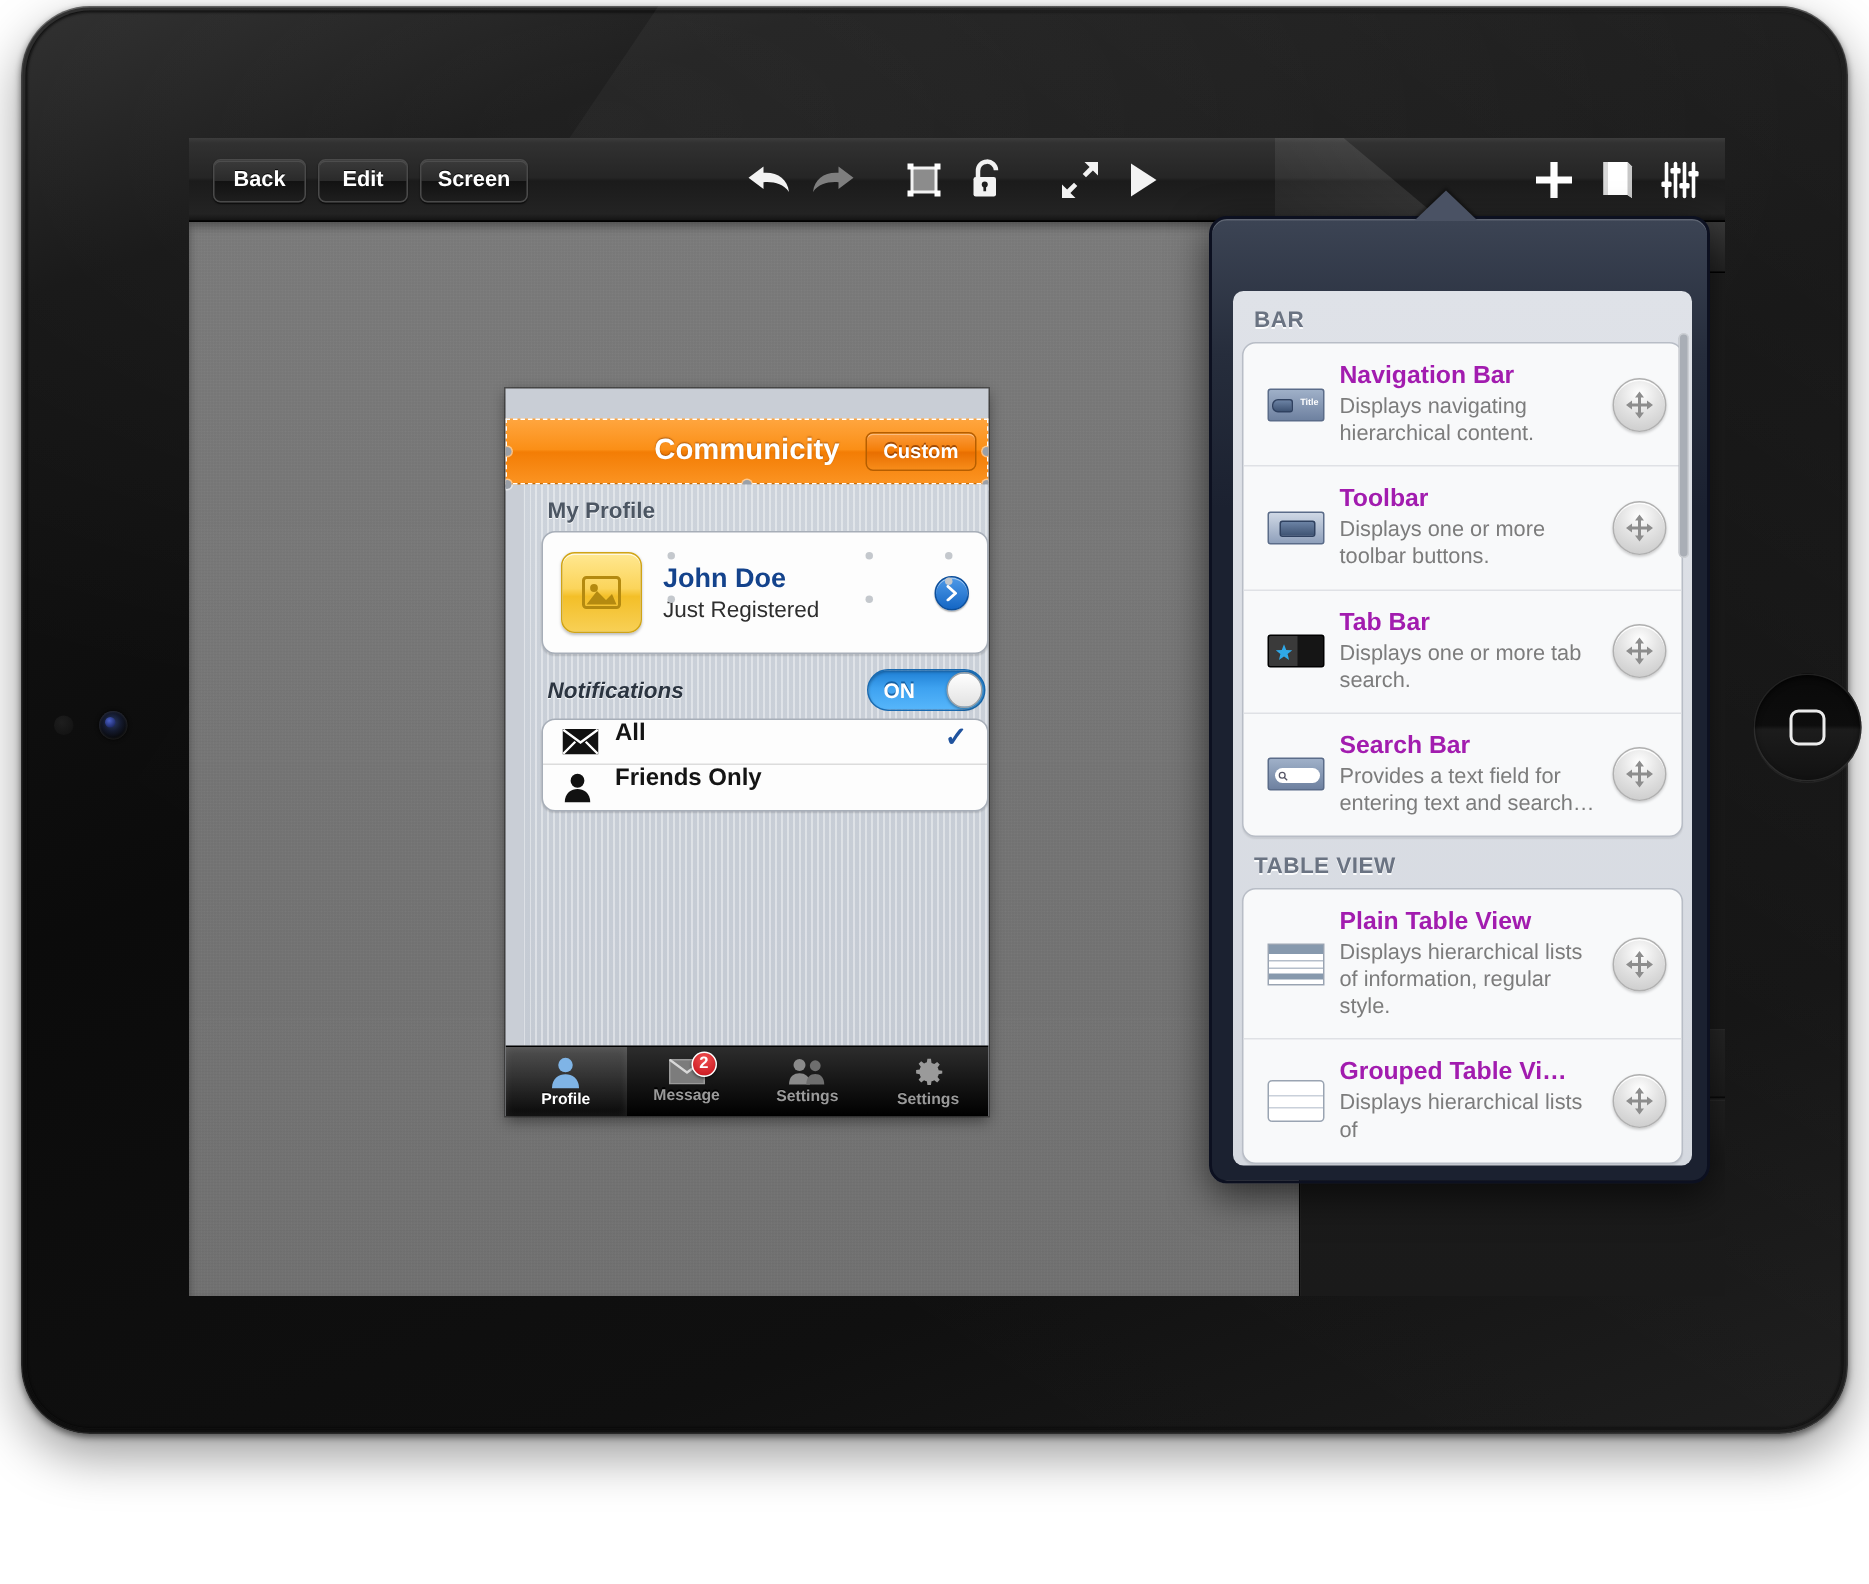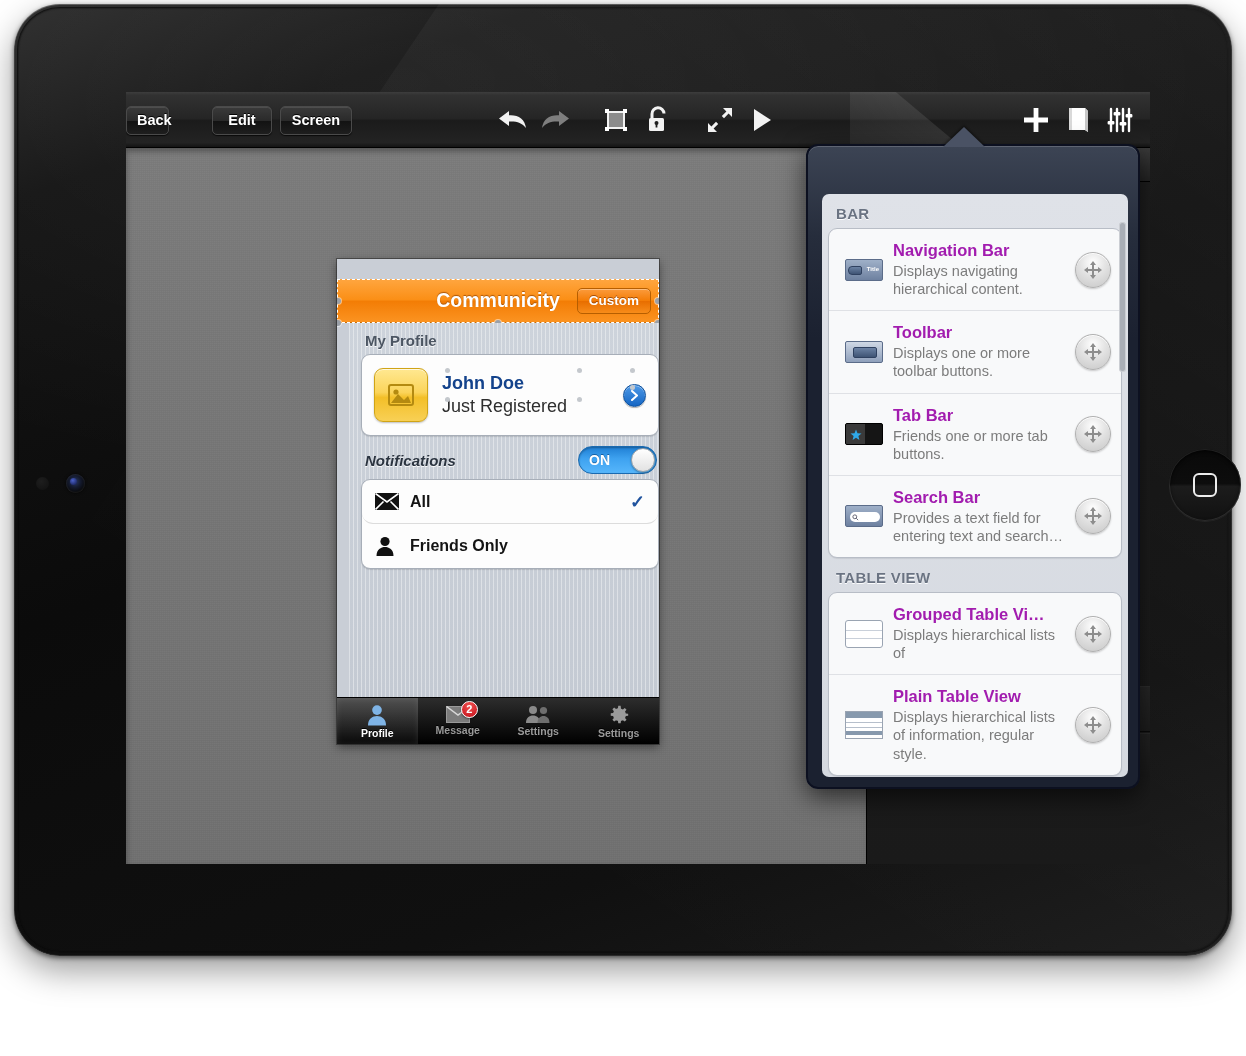--- a/index.html
+++ b/index.html
@@ -94,21 +94,21 @@
   .tb-btn {
     position:absolute; top:14px; height:29px;
     border-radius:5px; color:#fff;
     font-size:14.5px; font-weight:bold; line-height:27px; text-align:center;
     background: linear-gradient(to bottom, #3a3a3a 0%, #2a2a2a 50%, #121212 51%, #1e1e1e 100%);
     border:1px solid #4a4a4a;
     box-shadow: 0 1px 1px rgba(0,0,0,0.7), inset 0 1px 0 rgba(255,255,255,0.10);
     text-shadow: 0 -1px 0 rgba(0,0,0,0.9);
     cursor:pointer; padding: 0 10px;
   }
-  #btn-back  { left:0;  width:43px; }
+  #btn-back  { left:16px;  width:62px; }
   #btn-edit  { left:86px;  width:60px; }
   #btn-screen{ left:154px; width:72px; }
 
   .tb-icon {
     position:absolute; top:0; height:56px; width:44px; cursor:pointer;
     display:flex; align-items:center; justify-content:center;
   }
   #ic-undo   { left:365px; }
   #ic-redo   { left:407px; }
   #ic-select { left:468px; }
@@ -260,21 +260,21 @@
     border:1px solid #d0a416;
     box-shadow: inset 0 1px 0 rgba(255,255,255,0.7), 0 1px 2px rgba(0,0,0,0.25);
     display:flex; align-items:center; justify-content:center;
   }
   #profile-text { margin-left:14px; flex:1; }
   #profile-name {
     font-size:18px; font-weight:bold; color:#14438c;
     text-shadow:0 1px 0 rgba(255,255,255,0.8);
   }
   #profile-sub {
-    font-size:18px; color:#2e2e2e; margin-top:2px;
+    font-size:15px; color:#2e2e2e; margin-top:2px;
   }
   #disclosure {
     width:23px; height:23px; border-radius:50%; flex:none;
     background: linear-gradient(to bottom,#4f9ae8,#1466c4);
     border:1px solid #0d4f9b;
     box-shadow: inset 0 1px 0 rgba(255,255,255,0.45), 0 1px 1px rgba(0,0,0,0.3);
     display:flex; align-items:center; justify-content:center;
   }
   .dot-handles span { position:absolute; width:5px; height:5px; border-radius:50%; background:#c4c8cd; }
 
@@ -300,23 +300,22 @@
     text-shadow:0 -1px 0 rgba(0,60,120,0.6);
   }
   #notif-knob {
     position:absolute; right:1px; top:1px; width:24px; height:24px; border-radius:50%;
     background: linear-gradient(to bottom,#ffffff,#e2e2e2);
     border:1px solid #9aa0a6;
     box-shadow:0 1px 2px rgba(0,0,0,0.35);
   }
 
   .opt-row {
-    height:44px; display:flex; align-items:center; padding:0 13px;
+    height:30px; display:flex; padding:0 13px;
     border-bottom:1px solid #dcdcdc;
-    border-radius:11px;
   }
   .opt-row:last-child { border-bottom:none; }
   .opt-icon { width:26px; flex:none; display:flex; align-items:center; }
   .opt-label { flex:1; font-size:16px; font-weight:bold; color:#141414; margin-left:9px; }
   .opt-check { color:#20539e; font-size:18px; font-weight:bold; }
 
   
   #tabbar {
     position:absolute; left:0; bottom:0; width:100%; height:47px;
     background: linear-gradient(to bottom,#2d2d2d 0%, #151515 52%, #000000 100%);
@@ -673,21 +672,21 @@
             <div class="wicon">
               <div class="thumb thumb-tab">
                 <div style="position:absolute;left:0;top:0;width:19px;height:100%;background:#3a3a3a;"></div>
                 <svg style="position:absolute;left:4px;top:5px;" width="12" height="12" viewBox="0 0 12 12">
                     <path fill="#2fa8e8" d="M6 0.5 L7.5 4.3 L11.5 4.5 L8.4 7 L9.4 11 L6 8.7 L2.6 11 L3.6 7 L0.5 4.5 L4.5 4.3 Z"></path>
                   </svg>
               </div>
             </div>
             <div class="wtext">
               <div class="wtitle">Tab Bar</div>
-              <div class="wdesc">Friends one or more tab buttons.</div>
+              <div class="wdesc">Displays one or more tab search.</div>
             </div>
             <div class="wdrag">
               <svg width="20" height="20" viewBox="0 0 20 20">
                   <path fill="#8d8d8d" d="M10 1 L13 5 H11 V9 H15 V7 L19 10 L15 13 V11 H11 V15 H13 L10 19 L7 15 H9 V11 H5 V13 L1 10 L5 7 V9 H9 V5 H7 Z"></path>
                 </svg>
             </div>
           </div>
 
           <div class="wrow">
             <div class="wicon">
@@ -709,55 +708,55 @@
                 </svg>
             </div>
           </div>
         </div>
 
         <div class="wgrp-header">TABLE VIEW</div>
         <div class="wgroup">
 
           <div class="wrow">
             <div class="wicon">
-              <div class="thumb-grouped" style="position:relative;border-radius:3px;">
-                <div style="position:absolute;left:0;top:9px;width:100%;height:1px;background:#c9d0da;"></div>
-                <div style="position:absolute;left:0;top:17px;width:100%;height:1px;background:#c9d0da;"></div>
-              </div>
-            </div>
-            <div class="wtext">
-              <div class="wtitle">Grouped Table Vi…</div>
-              <div class="wdesc">Displays hierarchical lists of</div>
-            </div>
-            <div class="wdrag">
-              <svg width="20" height="20" viewBox="0 0 20 20">
-                  <path fill="#8d8d8d" d="M10 1 L13 5 H11 V9 H15 V7 L19 10 L15 13 V11 H11 V15 H13 L10 19 L7 15 H9 V11 H5 V13 L1 10 L5 7 V9 H9 V5 H7 Z"></path>
-                </svg>
-            </div>
-          </div>
-
-          <div class="wrow">
-            <div class="wicon">
               <div class="thumb-plain" style="position:relative;">
                 <div style="position:absolute;left:0;top:0;width:100%;height:6px;background:#8799ad;"></div>
                 <div style="position:absolute;left:0;top:10px;width:100%;height:1px;background:#b6bfcb;"></div>
                 <div style="position:absolute;left:0;top:15px;width:100%;height:1px;background:#b6bfcb;"></div>
                 <div style="position:absolute;left:0;top:19px;width:100%;height:4px;background:#8799ad;"></div>
               </div>
             </div>
             <div class="wtext">
               <div class="wtitle">Plain Table View</div>
               <div class="wdesc">Displays hierarchical lists of information, regular style.</div>
             </div>
             <div class="wdrag">
               <svg width="20" height="20" viewBox="0 0 20 20">
                   <path fill="#8d8d8d" d="M10 1 L13 5 H11 V9 H15 V7 L19 10 L15 13 V11 H11 V15 H13 L10 19 L7 15 H9 V11 H5 V13 L1 10 L5 7 V9 H9 V5 H7 Z"></path>
                 </svg>
             </div>
           </div>
+
+          <div class="wrow">
+            <div class="wicon">
+              <div class="thumb-grouped" style="position:relative;border-radius:3px;">
+                <div style="position:absolute;left:0;top:9px;width:100%;height:1px;background:#c9d0da;"></div>
+                <div style="position:absolute;left:0;top:17px;width:100%;height:1px;background:#c9d0da;"></div>
+              </div>
+            </div>
+            <div class="wtext">
+              <div class="wtitle">Grouped Table Vi…</div>
+              <div class="wdesc">Displays hierarchical lists of</div>
+            </div>
+            <div class="wdrag">
+              <svg width="20" height="20" viewBox="0 0 20 20">
+                  <path fill="#8d8d8d" d="M10 1 L13 5 H11 V9 H15 V7 L19 10 L15 13 V11 H11 V15 H13 L10 19 L7 15 H9 V11 H5 V13 L1 10 L5 7 V9 H9 V5 H7 Z"></path>
+                </svg>
+            </div>
+          </div>
         </div>
 
         <div id="popover-scrollbar"></div>
       </div>
     </div>
 
   </div>
 </div>
 
 </body></html>

